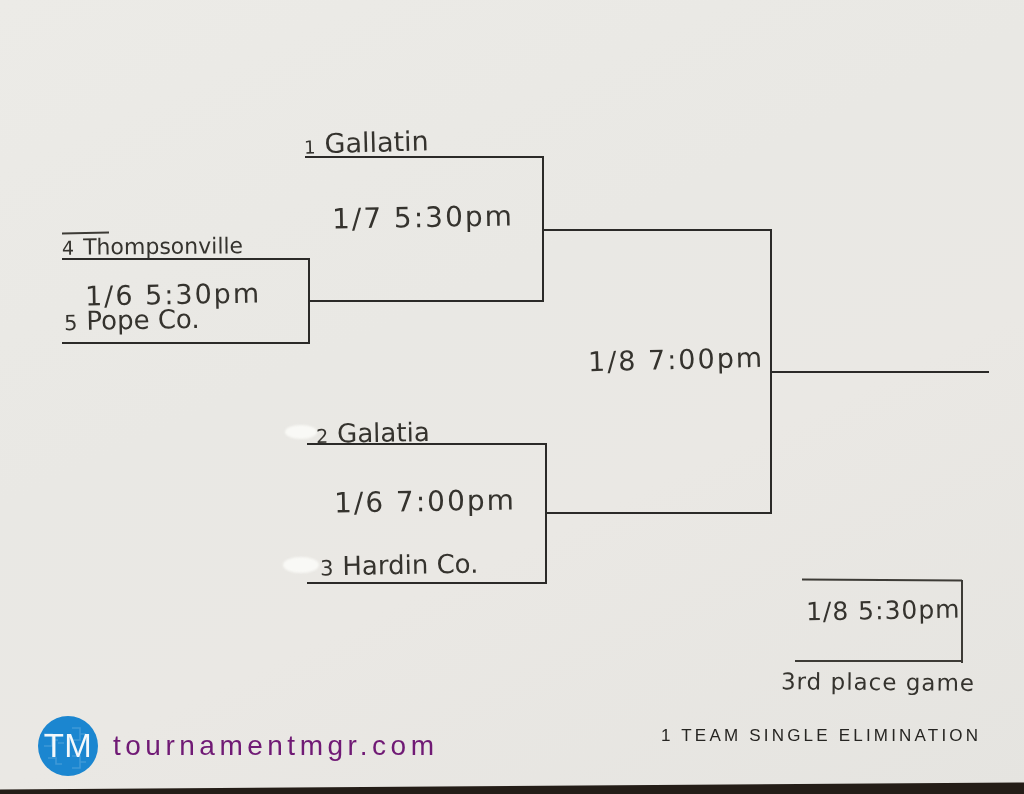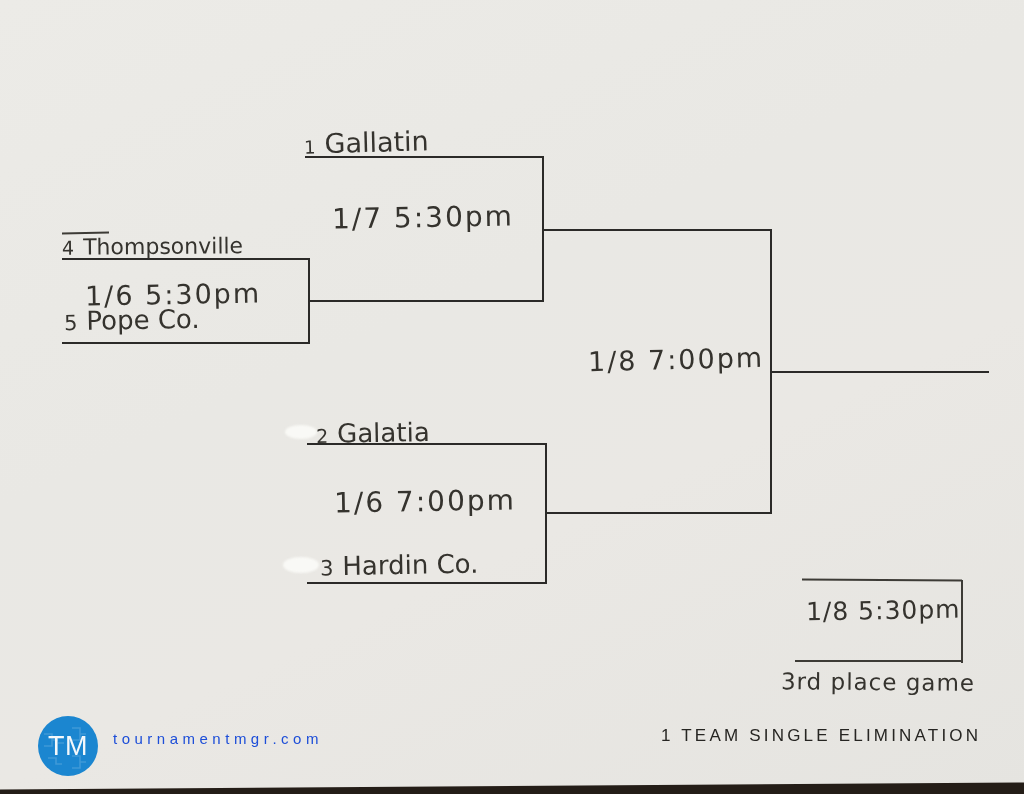--- a/index.html
+++ b/index.html
@@ -32,26 +32,26 @@
     border-radius:50%;filter:blur(1px);
   }
   
   #logo{
     position:absolute;left:38px;top:716px;width:60px;height:60px;
     border-radius:50%;background:#1b86d0;
     display:flex;align-items:center;justify-content:center;
   }
   #logo svg{position:absolute;inset:0;}
   #logo-monogram{
-    position:relative;color:#f4f8fb;font-size:27px;letter-spacing:0.5px;
+    position:relative;color:#f4f8fb;font-size:33px;letter-spacing:0.5px;
     font-family:"Liberation Sans",sans-serif;
   }
   #site-text{
     position:absolute;left:113px;top:730px;
-    font-size:15px;letter-spacing:4.5px;color:#1d4ed8;
+    font-size:28px;letter-spacing:4.5px;color:#701a75;
   }
   #bracket-title{
     position:absolute;left:661px;top:726px;
     font-size:17px;letter-spacing:3.2px;color:#262522;
   }
   #photo-edge{
     position:absolute;left:-6px;top:786px;width:1040px;height:16px;
     background:#241d17;transform:rotate(-0.4deg);
   }
 </style>

